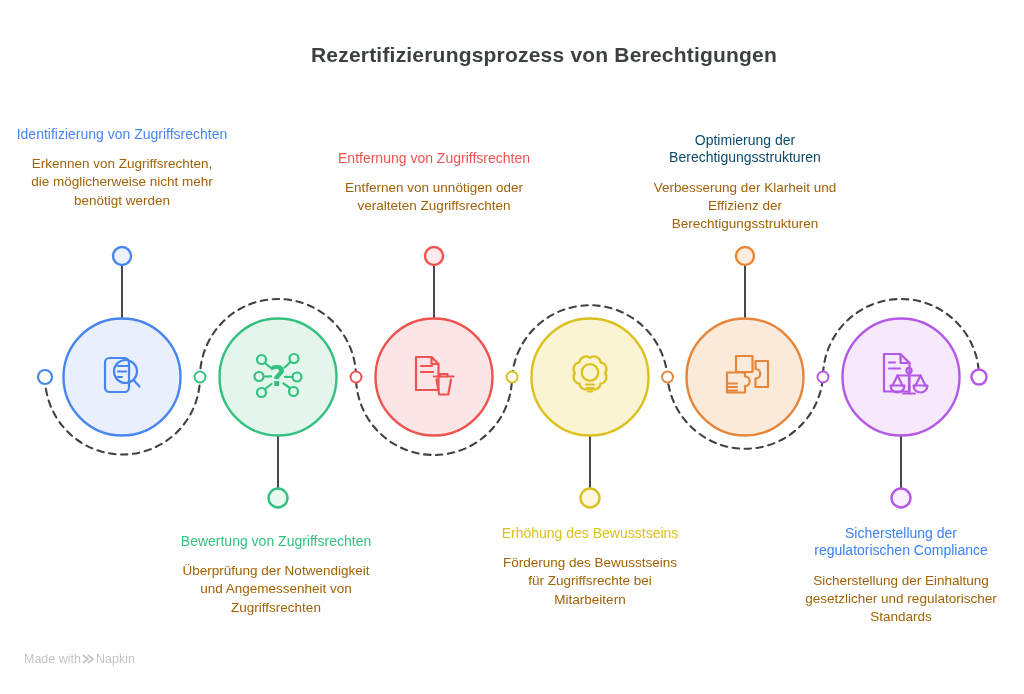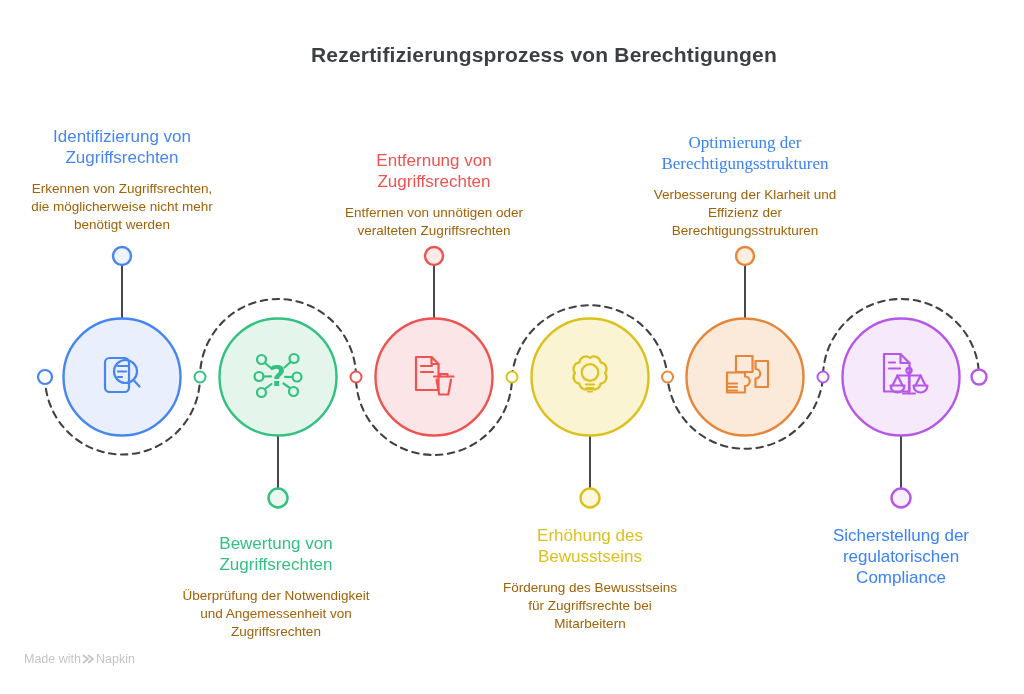--- a/index.html
+++ b/index.html
@@ -2,21 +2,21 @@
 <html lang="de"><head>
 <meta charset="utf-8">
 <style>
   html,body{margin:0;padding:0;background:#ffffff;}
   #page{position:relative;width:1024px;height:694px;background:#ffffff;overflow:hidden;
         font-family:"Liberation Sans","DejaVu Sans",sans-serif;}
   #diagram-svg{position:absolute;left:0;top:0;}
   .page-title{position:absolute;left:0;top:43px;width:1024px;text-align:center;
               font-size:21px;font-weight:bold;color:#3c4043;letter-spacing:.2px;margin-left:32px;}
   .col{position:absolute;width:230px;text-align:center;}
-  .heading{font-size:17px;line-height:1.24;font-weight:500;margin:0 auto;}
+  .heading{font-size:14px;line-height:1.24;font-weight:500;margin:0 auto;}
   .body{font-size:13.5px;line-height:1.34;color:#a16207;margin:12px auto 0 auto;}
   .footer{position:absolute;left:24px;top:652px;display:flex;align-items:center;
           font-size:12.5px;color:#c3c5c7;}
 </style>
 </head>
 <body>
 
 <div id="page">
 
   <div class="page-title" style="color: rgb(60, 64, 67);">Rezertifizierungsprozess von Berechtigungen</div>
@@ -127,36 +127,37 @@
     <div class="heading" style="color: rgb(71, 134, 241);">Identifizierung von Zugriffsrechten</div>
     <div class="body" style="max-width:198px;">Erkennen von Zugriffsrechten, die möglicherweise nicht mehr benötigt werden</div>
   </div>
 
   <div class="col" style="left:319px;top:150px;">
     <div class="heading" style="color: rgb(239, 83, 80);">Entfernung von Zugriffsrechten</div>
     <div class="body" style="max-width:190px;">Entfernen von unnötigen oder veralteten Zugriffsrechten</div>
   </div>
 
   <div class="col" style="left:630px;top:132px;">
-    <div class="heading" style="color: #3b82f6; font-family: Liberation Serif, serif;">Optimierung der Berechtigungsstrukturen</div>
+    <div class="heading" style="color: #0c4a6e;">Optimierung der Berechtigungsstrukturen</div>
     <div class="body" style="max-width:195px;">Verbesserung der Klarheit und Effizienz der Berechtigungsstrukturen</div>
   </div>
 
   <div class="col" style="left:161px;top:525px;margin-top:8px;">
     <div class="heading" style="color: rgb(51, 193, 129);">Bewertung von Zugriffsrechten</div>
     <div class="body" style="max-width:195px;">Überprüfung der Notwendigkeit und Angemessenheit von Zugriffsrechten</div>
   </div>
 
   <div class="col" style="left:475px;top:525px;">
     <div class="heading" style="max-width: 180px; color: rgb(220, 193, 30);">Erhöhung des Bewusstseins</div>
     <div class="body" style="max-width:185px;">Förderung des Bewusstseins für Zugriffsrechte bei Mitarbeitern</div>
   </div>
 
   <div class="col" style="left:786px;top:525px;">
     <div class="heading" style="max-width: 200px; color: #3b82f6;">Sicherstellung der regulatorischen Compliance</div>
+    <div class="body" style="max-width:198px;">Sicherstellung der Einhaltung gesetzlicher und regulatorischer Standards</div>
   </div>
 
   <div class="footer">
     <span>Made with</span>
     <svg width="15" height="12" viewBox="0 0 15 12" fill="none" stroke="#c3c5c7" stroke-width="1.8" stroke-linecap="round" stroke-linejoin="round">
       <path d="M2.5 2.5 L7 6 L2.5 9.5"></path>
       <path d="M7.5 2.5 L12 6 L7.5 9.5"></path>
     </svg>
     <span>Napkin</span>
   </div>

